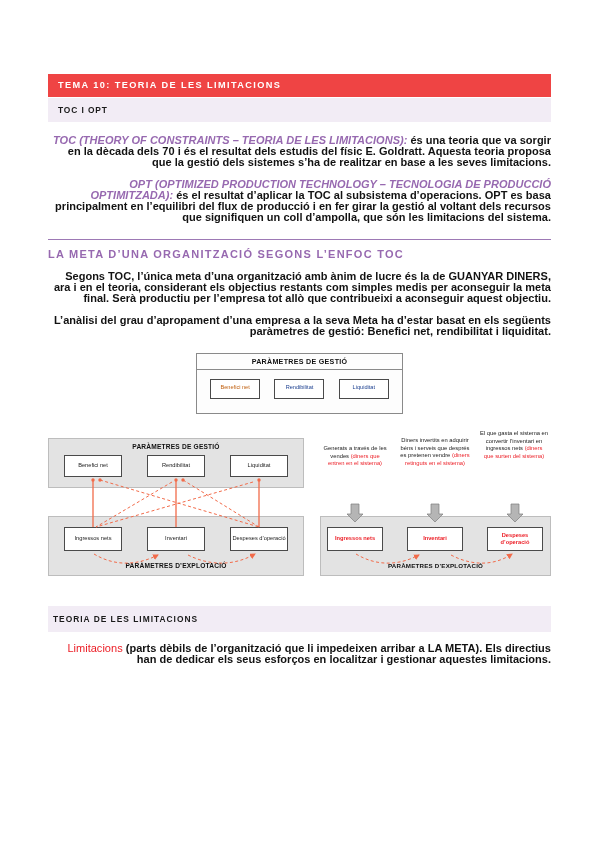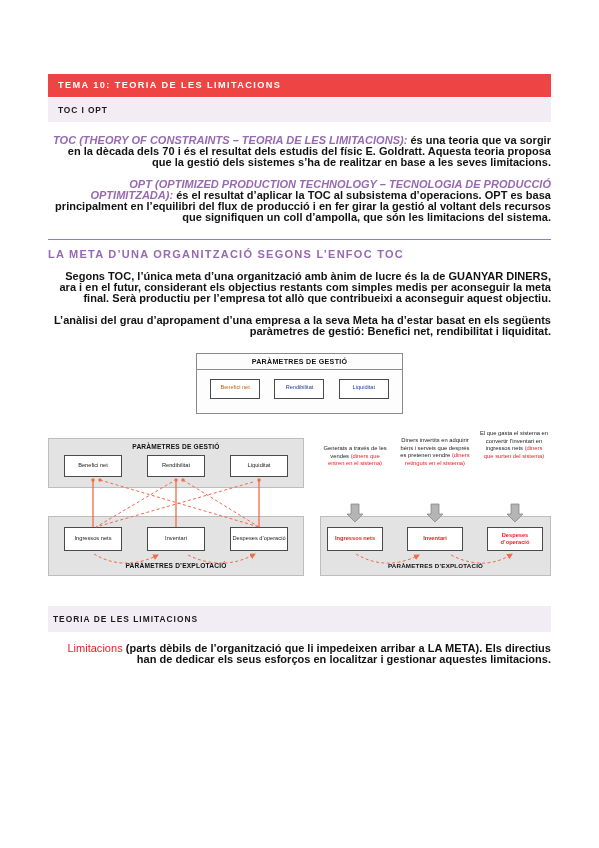--- a/index.html
+++ b/index.html
@@ -216,21 +216,21 @@
     <div class="title-bar">TEMA 10: TEORIA DE LES LIMITACIONS</div>
 
     <div class="sub-header">TOC I OPT</div>
 
     <p class="body first"><span class="lead-italic">TOC (THEORY OF CONSTRAINTS – TEORIA DE LES LIMITACIONS):</span><span> és una teoria que va sorgir en la dècada dels 70 i és el resultat dels estudis del físic E. Goldratt. Aquesta teoria proposa que la gestió dels sistemes s’ha de realitzar en base a les seves limitacions.</span></p>
 
     <p class="body"><span class="lead-italic">OPT (OPTIMIZED PRODUCTION TECHNOLOGY – TECNOLOGIA DE PRODUCCIÓ OPTIMITZADA):</span><span> és el resultat d’aplicar la TOC al subsistema d’operacions. OPT es basa principalment en l’equilibri del flux de producció i en fer girar la gestió al voltant dels recursos que signifiquen un coll d’ampolla, que són les limitacions del sistema.</span></p>
 
     <div class="rule-heading">LA META D’UNA ORGANITZACIÓ SEGONS L’ENFOC TOC</div>
 
-    <p class="body">Segons TOC, l’única meta d’una organització amb ànim de lucre és la de GUANYAR DINERS, ara i en el futur, considerant els objectius restants com simples medis per aconseguir la meta final. Serà productiu per l’empresa tot allò que contribueixi a aconseguir aquest objectiu.</p>
+    <p class="body">Segons TOC, l’única meta d’una organització amb ànim de lucre és la de GUANYAR DINERS, ara i en el teoria, considerant els objectius restants com simples medis per aconseguir la meta final. Serà productiu per l’empresa tot allò que contribueixi a aconseguir aquest objectiu.</p>
 
     <p class="body">L’anàlisi del grau d’apropament d’una empresa a la seva Meta ha d’estar basat en els següents paràmetres de gestió: Benefici net, rendibilitat i liquiditat.</p>
 
     <div class="diagram1">
       <div class="d1-title">PARÀMETRES DE GESTIÓ</div>
       <div class="d1-body">
         <div class="d1-box orange">Benefici net</div>
         <div class="d1-box">Rendibilitat</div>
         <div class="d1-box">Liquiditat</div>
       </div>

